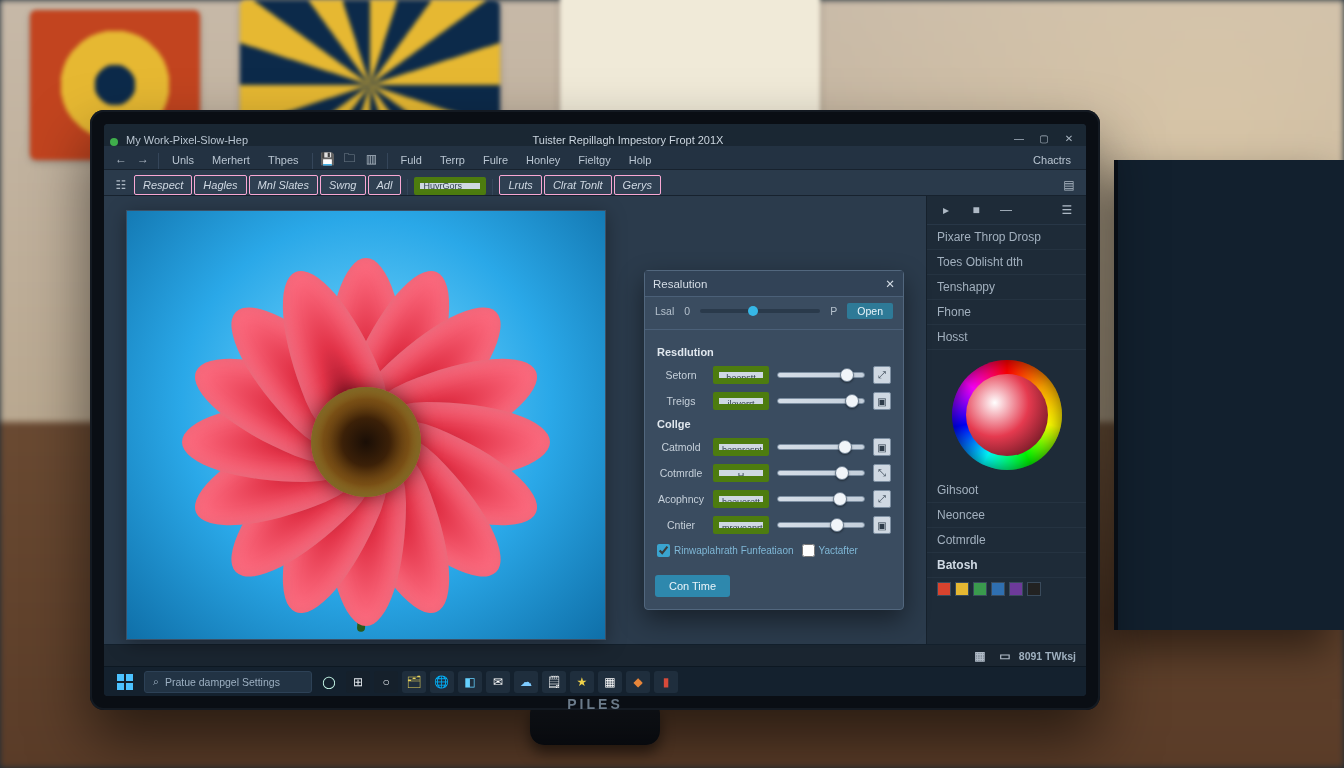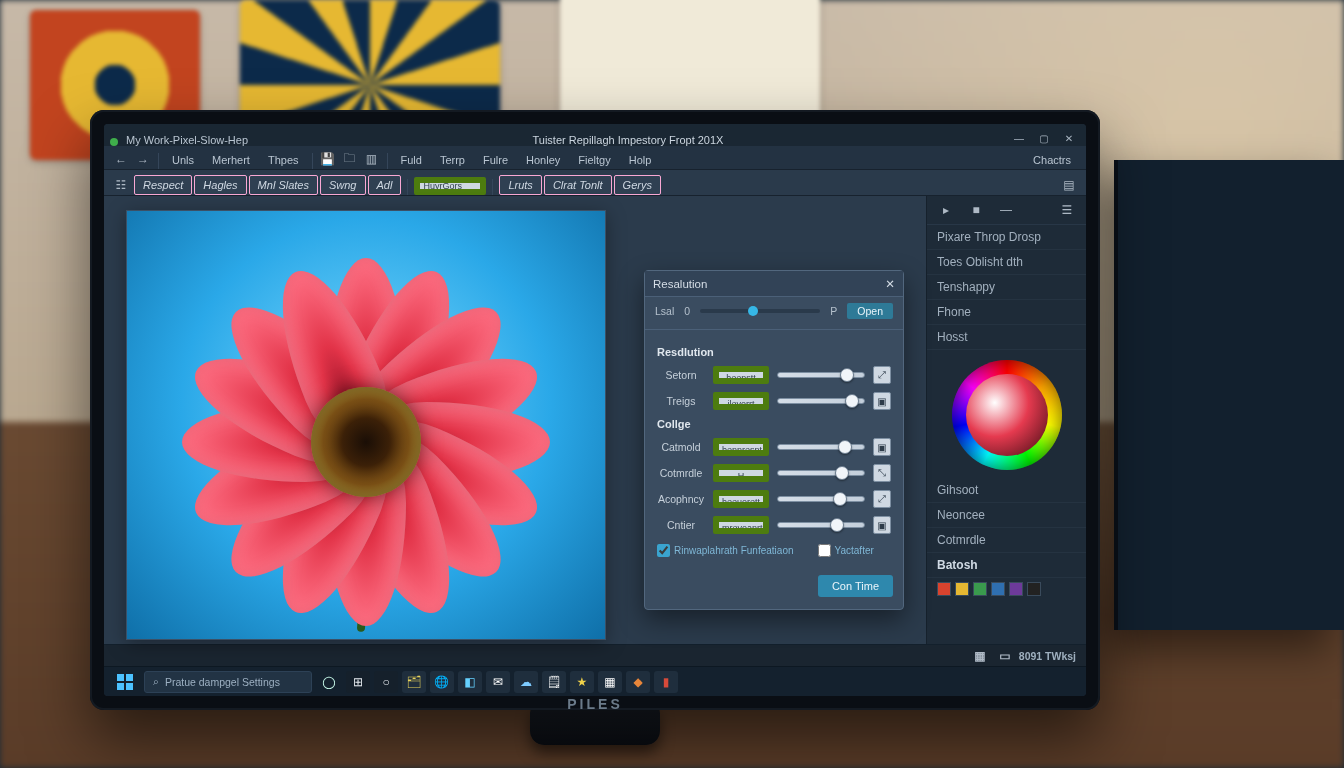--- a/index.html
+++ b/index.html
@@ -143,24 +143,24 @@
   .slider .knob {
     position:absolute; top:-5px; width:14px; height:14px; border-radius:50%;
     background:#f1f5f9; border:1px solid #6a7c8f;
     box-shadow:0 1px 2px rgba(0,0,0,.4);
   }
   .sicon {
     width:18px; height:18px; border:1px solid #7d8fa2; border-radius:2px;
     display:flex; align-items:center; justify-content:center;
     font-size:10px; color:#2d3b49; background:#cfd8e2; cursor:pointer;
   }
-  .checks { display:flex; gap:24px; margin:10px 0 4px; font-size:10px; }
+  .checks { display:flex; gap:8px; margin:10px 0 4px; font-size:10px; }
   .checks label { display:flex; gap:4px; align-items:center; color:#7fb7d6; cursor:pointer;}
   .checks input { accent-color:#3aa4cf; }
-  .panel-footer { display:flex; justify-content:flex-end; padding:8px 10px 12px; }
+  .panel-footer { display:flex; padding:8px 10px 12px; }
   .primary {
     padding:5px 14px; background:#2e88ad; color:#eaf4fa; border:none;
     border-radius:3px; font-size:11px; cursor:pointer;
   }
   
   .dock {
     width:160px; background:#1e2b38; border-left:1px solid #16212c;
     display:flex; flex-direction:column; color:#a9b6c3; font-size:10px;
   }
   .dock .tabrow { display:flex; gap:8px; padding:4px 8px; border-bottom:1px solid #283747; }

